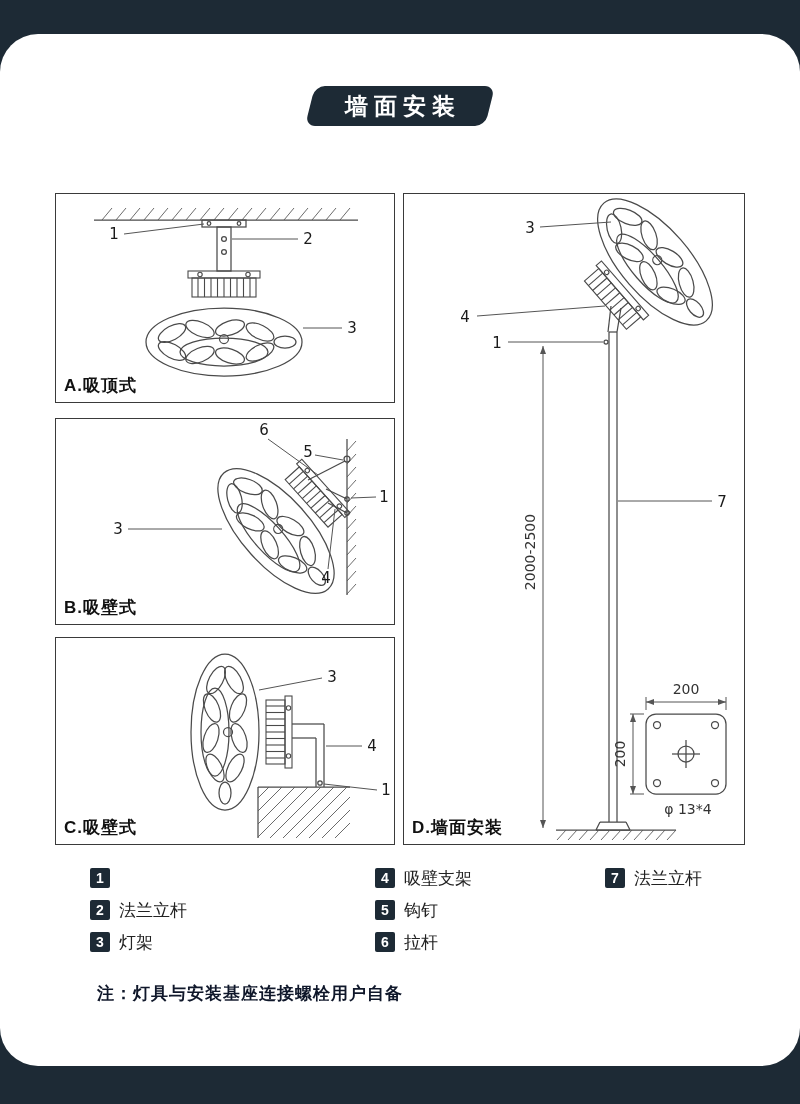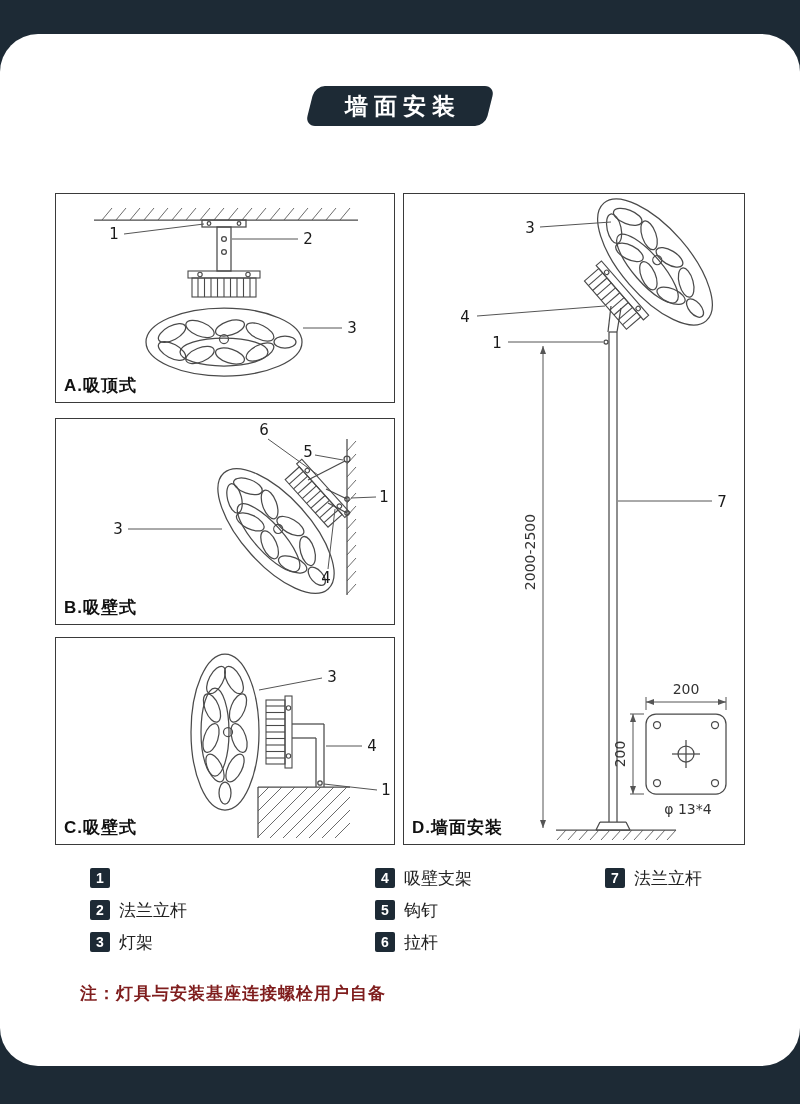--- a/index.html
+++ b/index.html
@@ -35,22 +35,22 @@
     font-size: 17px; font-weight: bold; color: #111; letter-spacing: 1px; text-align: right;
   }
   .legend-item { position: absolute; display: flex; align-items: center; gap: 9px; height: 22px; }
   .legend-num {
     width: 20px; height: 20px; background: #1d2a35; color: #fff;
     font-size: 14px; font-weight: bold; display: flex; align-items: center; justify-content: center;
     border-radius: 2px; flex: 0 0 20px;
   }
   .legend-label { font-size: 17px; color: #222; white-space: nowrap; }
   .note {
-    position: absolute; left: 80px; top: 948px;
-    font-size: 17px; font-weight: bold; color: #7f1d1d; letter-spacing: 1px;
+    position: absolute; left: 97px; top: 948px;
+    font-size: 17px; font-weight: bold; color: #0f172a; letter-spacing: 1px;
   }
   svg text { font-family: "DejaVu Sans", "Liberation Sans", sans-serif; font-size: 15px; fill: #1a1a1a; }
   svg .draw line, svg .draw rect, svg .draw circle, svg .draw path, svg .draw ellipse {
     stroke: #4a4a4a; fill: none; stroke-width: 1.25;
   }
   svg .hatch { stroke: #5a5a5a !important; stroke-width: 0.9 !important; fill: none; }
   svg .leader line { stroke: #555; stroke-width: 1; }
   svg .dim line { stroke: #555; stroke-width: 1; }
   svg .dim polygon { fill: #555; stroke: none; }
   svg .dim-text { font-size: 14px; fill: #333; }

